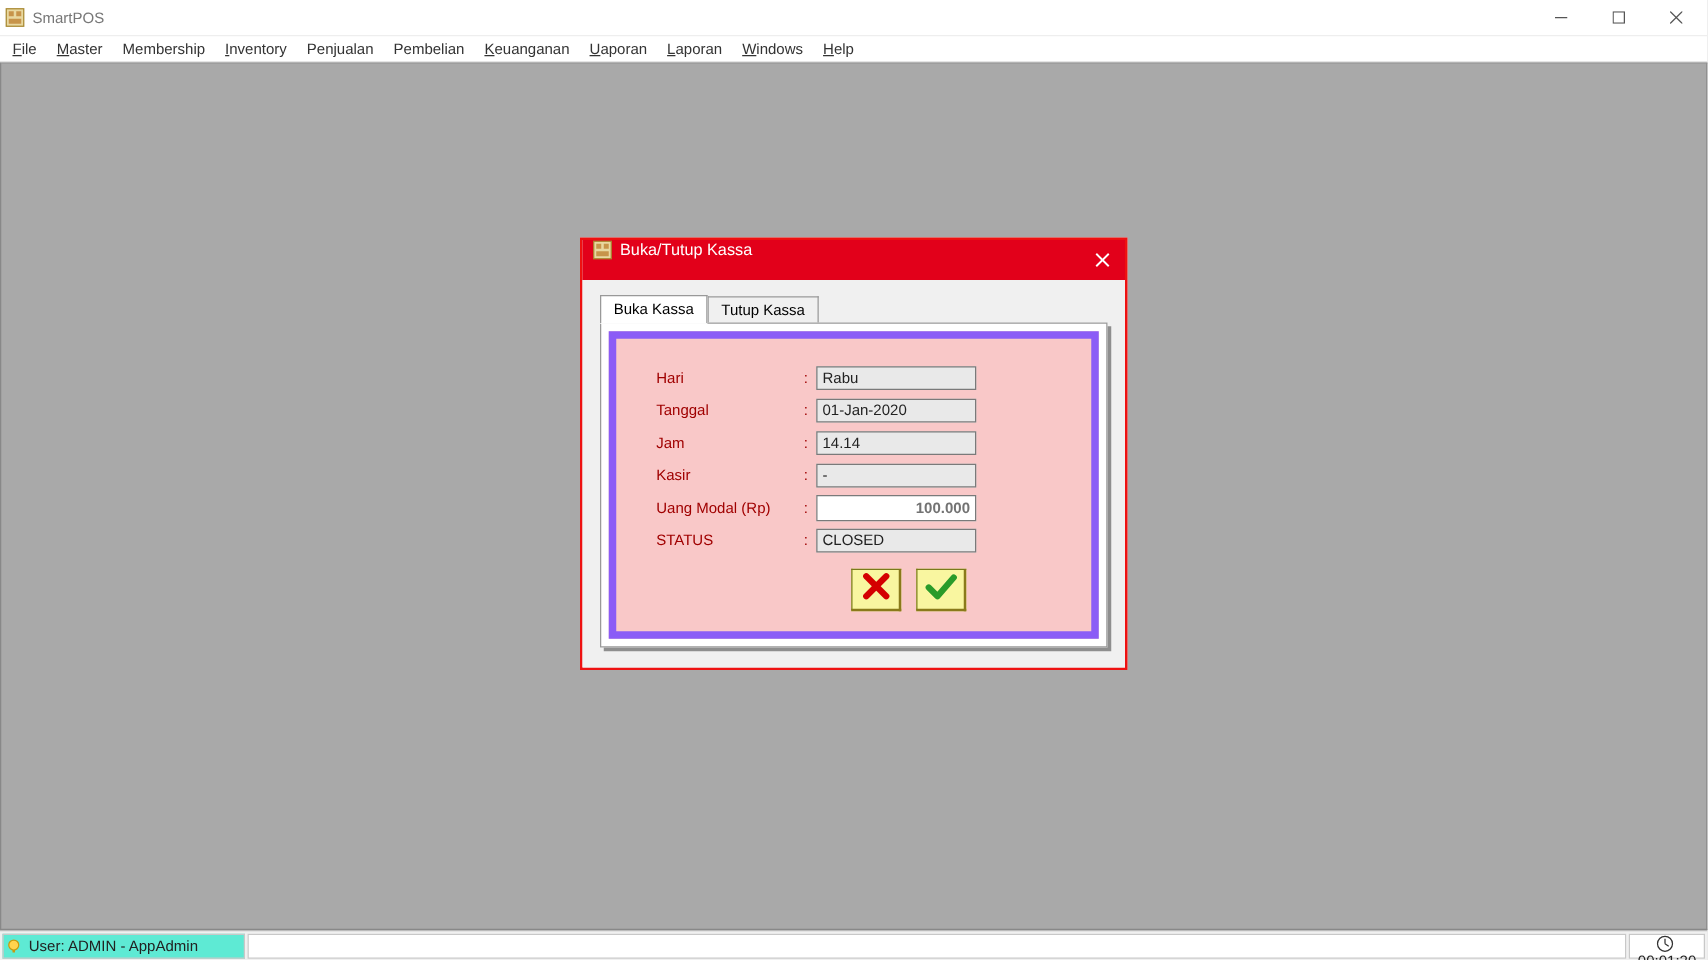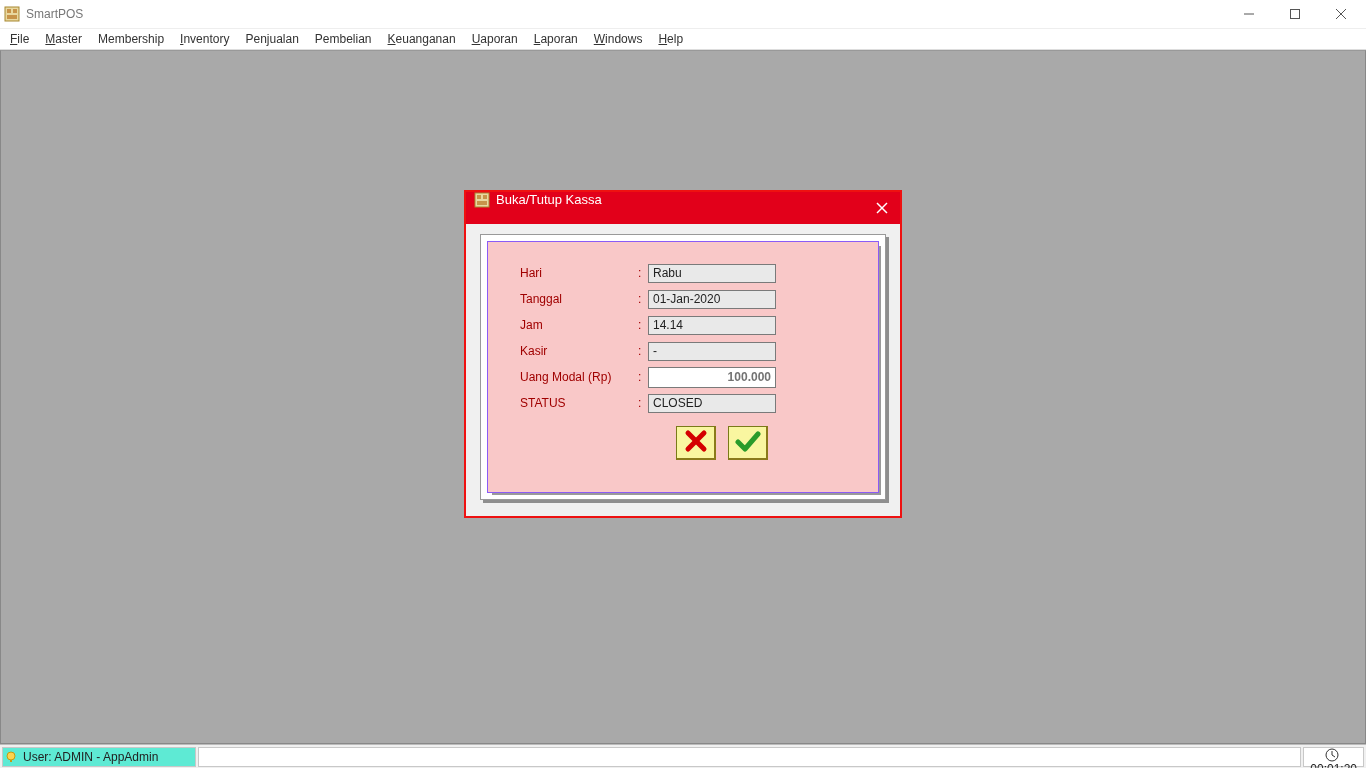--- a/index.html
+++ b/index.html
@@ -23,21 +23,21 @@
   .dialog-title .spacer { flex:1; }
   .dialog-close { width:32px; height:32px; display:flex; align-items:center; justify-content:center; color:#fff; margin-right:-6px;}
   .dialog-body { padding:10px 14px 16px 14px; background:#f0f0f0; }
   
   .tab-strip { display:flex; align-items:flex-end; height:24px; }
   .tab { border:1px solid #999; border-bottom:none; background:#f0f0f0; font-size:12px; padding:3px 10px 4px 10px; margin-right:0px; position:relative; top:1px;}
   .tab.active { background:#fff; z-index:2; border-bottom:1px solid #fff; top:1px;}
   .tab.inactive { background:#f0f0f0; }
   
   .tab-page { border:1px solid #999; background:#fff; padding:6px; }
-  .pink-panel { border:1px solid #8b5cf6; background:#f9c8c8; padding:18px 24px 32px 32px; position:relative; }
+  .pink-panel { border:6px solid #8b5cf6; background:#f9c8c8; padding:18px 24px 16px 32px; position:relative; }
   .pink-panel::after { content:""; position:absolute; right:-3px; bottom:-3px; left:4px; top:4px; border-right:2px solid #9a9a9a; border-bottom:2px solid #9a9a9a; z-index:-1;}
   .tab-page-wrap { position:relative; }
   .tab-page-shadow { position:absolute; left:3px; top:3px; right:-3px; bottom:-3px; background:#8e8e8e; z-index:0;}
   .form-row { display:flex; align-items:center; height:26px; font-size:12px; color:#a00000; }
   .form-label { width:118px; }
   .form-colon { width:10px; }
   .ro-box { border:1px solid #7a7a7a; background:#e9e9e9; width:128px; height:19px; padding:0 4px; font-size:12px; color:#222; display:flex; align-items:center;}
   .inp-box { border:1px solid #7a7a7a; background:#fff; width:128px; height:21px; padding:0 4px; font-size:12px; font-weight:bold; color:#737373; text-align:right; }
   .btn-row { display:flex; gap:12px; margin-top:10px; margin-left:156px;}
   .icon-btn { width:40px; height:34px; background:#f9f6a0; border:1px solid #7a7a1a; border-right:2px solid #8a7a1a; border-bottom:2px solid #8a7a1a; display:flex; align-items:center; justify-content:center;}
@@ -111,20 +111,24 @@
       <span>Buka/Tutup Kassa</span>
       <span class="spacer"></span>
       <div class="dialog-close">
         <svg width="12" height="12" viewBox="0 0 12 12">
             <line x1="1" y1="1" x2="11" y2="11" stroke="#fff" stroke-width="1.5"></line>
             <line x1="11" y1="1" x2="1" y2="11" stroke="#fff" stroke-width="1.5"></line>
           </svg>
       </div>
     </div>
     <div class="dialog-body">
+      <div class="tab-strip">
+        <div class="tab active">Buka Kassa</div>
+        <div class="tab inactive">Tutup Kassa</div>
+      </div>
       <div class="tab-page-wrap">
         <div class="tab-page-shadow"></div>
         <div class="tab-page" style="position:relative; z-index:1;">
           <div class="pink-panel">
             <div class="form-row">
               <span class="form-label">Hari</span>
               <span class="form-colon">:</span>
               <span class="ro-box">Rabu</span>
             </div>
             <div class="form-row">

